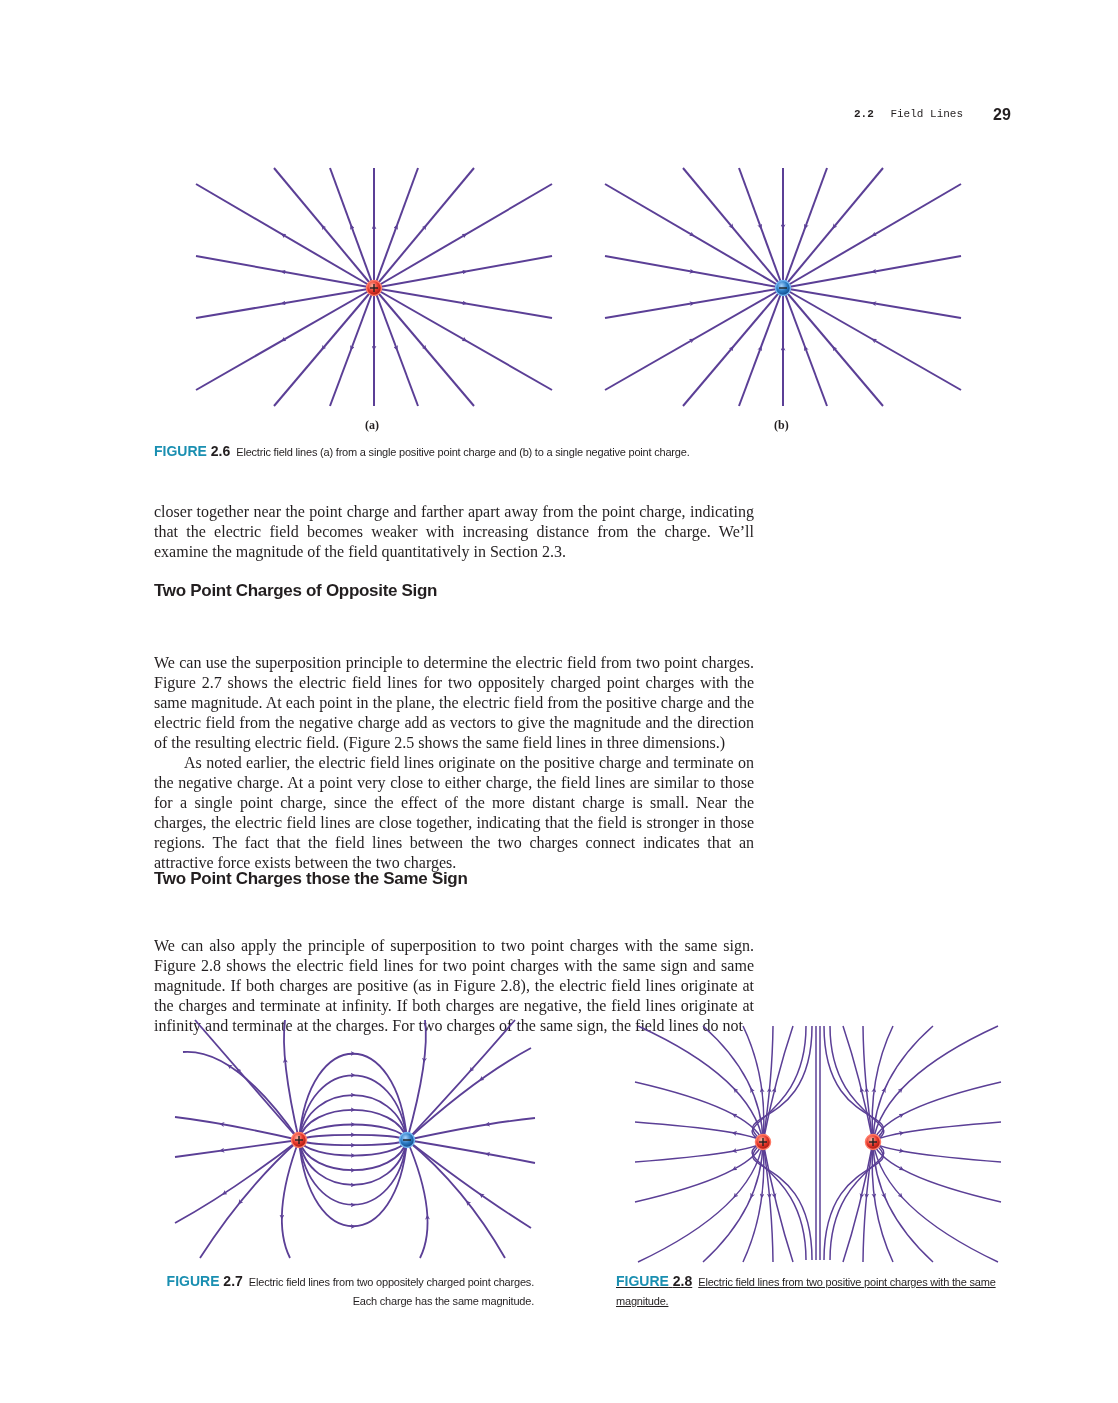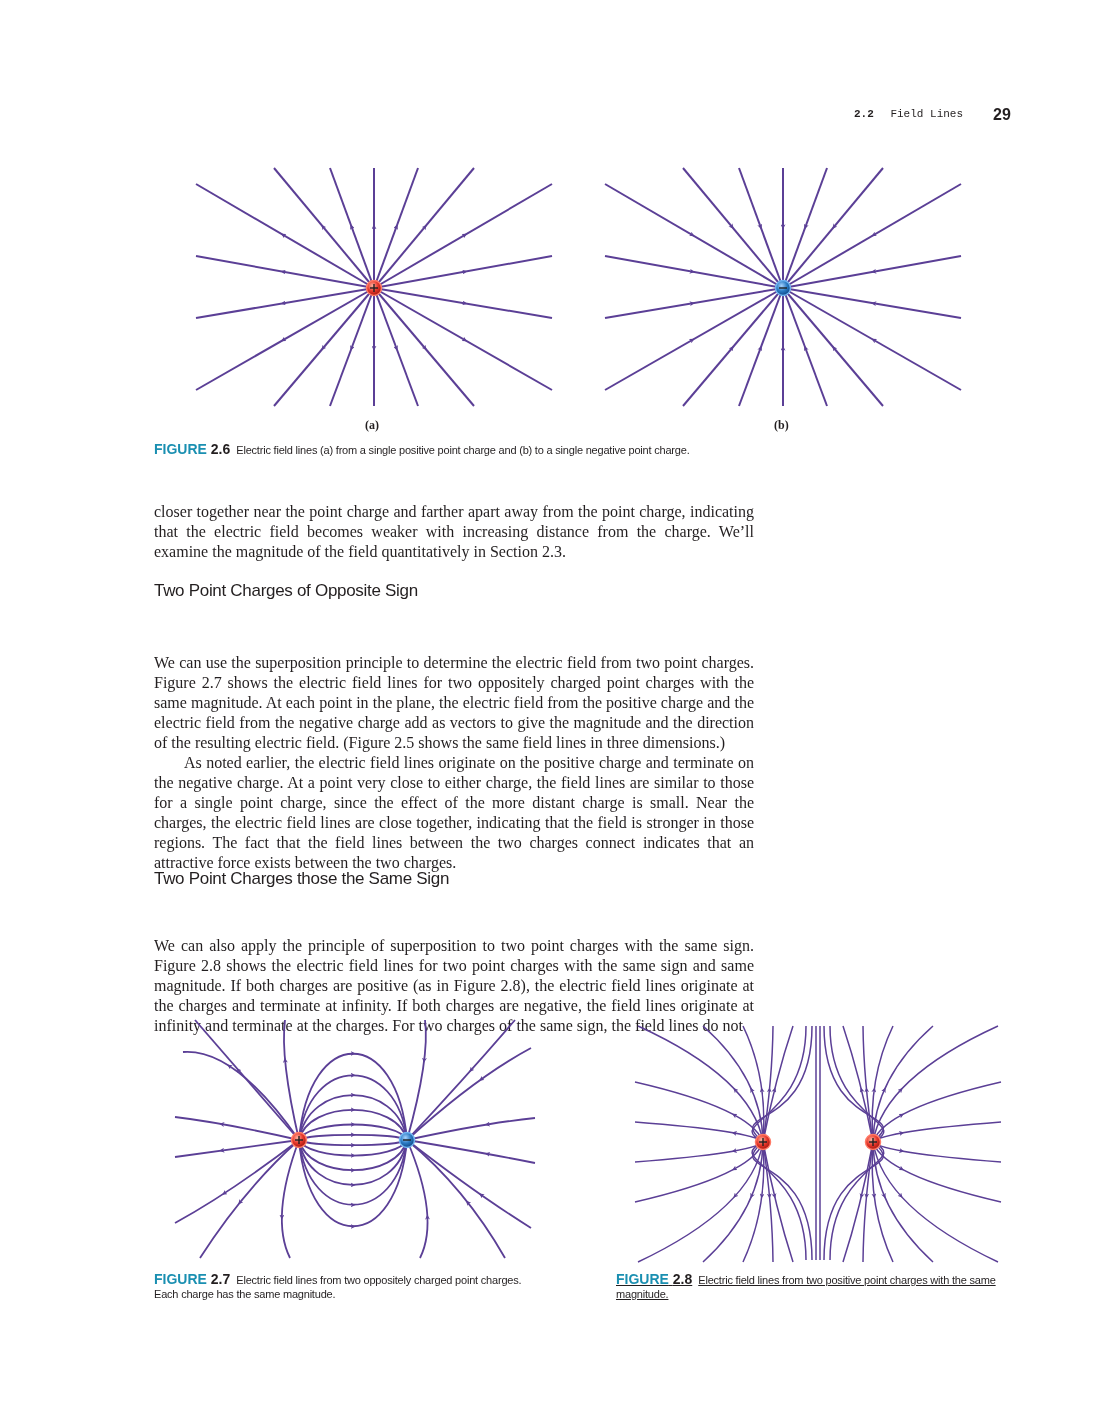--- a/index.html
+++ b/index.html
@@ -2,27 +2,27 @@
 <html><head>
 <meta charset="utf-8">
 <style>
   html, body { margin: 0; padding: 0; background: #ffffff; }
   body { width: 1118px; height: 1403px; position: relative; overflow: hidden; font-family: "Liberation Serif", serif; color: #231f20; }
   .abs { position: absolute; }
   .running-head { top: 108px; left: 854px; font-family: Liberation Mono, monospace; font-size: 11px; color: #231f20; white-space: nowrap; }
   .running-head .sec { font-weight: bold; margin-right: 10px; }
   .page-num { top: 106px; left: 993px; font-family: "Liberation Sans", sans-serif; font-size: 16px; font-weight: bold; }
   .sublabel { font-family: "Liberation Serif", serif; font-weight: bold; font-size: 12px; }
-  .caption { font-family: "Liberation Sans", sans-serif; font-size: 11px; line-height: 14px; color: #231f20; letter-spacing: -0.2px; }
+  .caption { font-family: "Liberation Sans", sans-serif; font-size: 11px; line-height: 19px; color: #231f20; letter-spacing: -0.2px; }
   .caption .fig { color: #1a8fb1; font-weight: bold; font-size: 14px; margin-right: 6px; letter-spacing: 0; }
   .caption .fig .n { color: #231f20; }
   .body-text { left: 154px; width: 600px; font-size: 16px; line-height: 20px; text-align: justify; font-family: "Liberation Serif", serif; color: #231f20; }
   .body-text p { margin: 0; }
   .body-text p.indent { text-indent: 30px; }
-  .heading { left: 154px; font-family: "Liberation Sans", sans-serif; font-weight: normal; font-size: 17px; color: #231f20; letter-spacing: -0.3px; }
+  .heading { left: 154px; font-family: "Liberation Sans", sans-serif; font-weight: bold; font-size: 17px; color: #231f20; letter-spacing: -0.3px; }
   svg { position: absolute; overflow: visible; }
 </style>
 </head>
 <body>
 
 <div class="abs running-head">
   <span class="sec">2.2</span>
   <span>Field Lines</span>
 </div>
 <div class="abs page-num">29</div>
@@ -336,18 +336,18 @@
       <line x1="124" y1="120" x2="132" y2="120" stroke="#222" stroke-width="1.4"></line>
       <line x1="128" y1="116" x2="128" y2="124" stroke="#222" stroke-width="1.4"></line>
     </g>
     <g>
       <circle cx="238" cy="120" r="7.5" fill="url(#mDpos)" stroke="#ff7a66" stroke-width="1.5"></circle>
       <line x1="234" y1="120" x2="242" y2="120" stroke="#222" stroke-width="1.4"></line>
       <line x1="238" y1="116" x2="238" y2="124" stroke="#222" stroke-width="1.4"></line>
     </g>
   </svg>
 
-<div class="abs caption" style="left:154px; top:1272px; width:380px;">
+<div class="abs caption" style="left:154px; top:1272px; width:380px;text-align:right;">
   <span class="fig"><span>FIGURE</span> <span class="n">2.7</span></span><span>Electric field lines from two oppositely charged point charges. Each charge has the same magnitude.</span>
 </div>
 <div class="abs caption" style="left:616px; top:1272px; width:390px;text-decoration:underline;">
   <span class="fig"><span>FIGURE</span> <span class="n">2.8</span></span><span>Electric field lines from two positive point charges with the same magnitude.</span>
 </div>
 
 </body></html>

